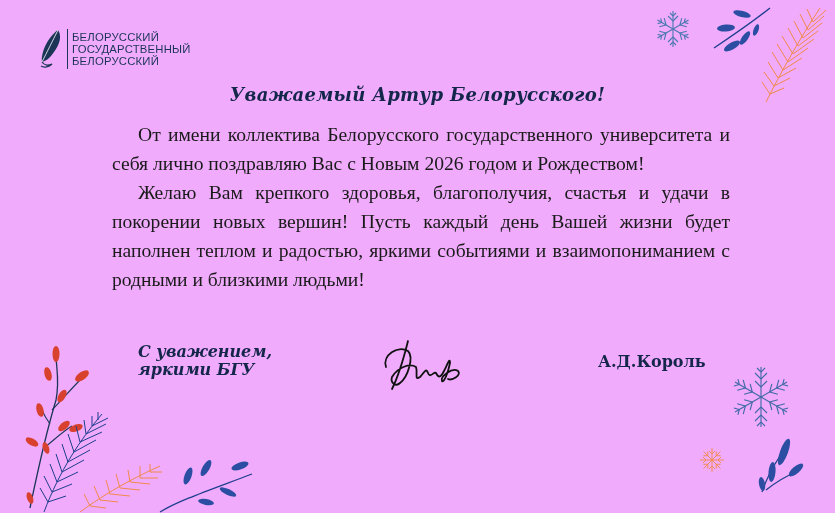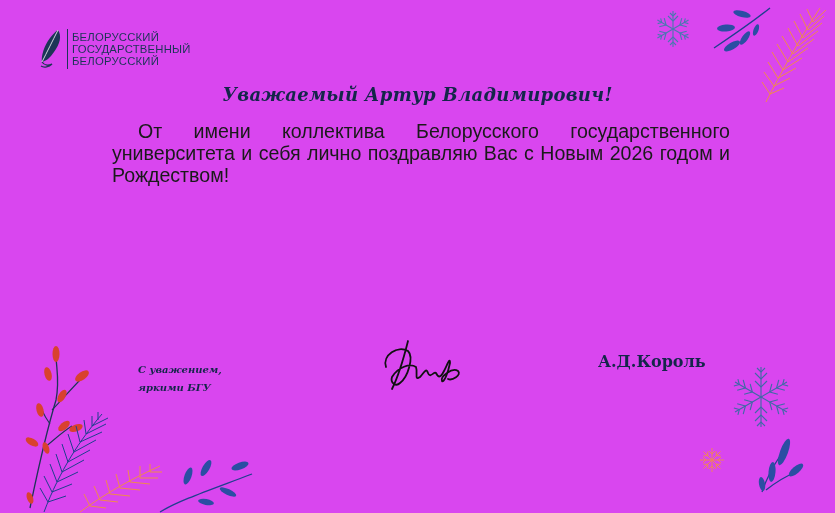--- a/index.html
+++ b/index.html
@@ -1,28 +1,28 @@
 <!DOCTYPE html>
 <html><head>
 <meta charset="utf-8">
 <style>
   html,body{margin:0;padding:0;}
   body{width:835px;height:513px;overflow:hidden;background:#f7f8f9;}
-  .card{position:relative;width:835px;height:513px;background:#d946ef;overflow:hidden;}
+  .card{position:relative;width:835px;height:513px;background:#f0abfc;overflow:hidden;}
   .logo{position:absolute;left:38px;top:28px;display:flex;align-items:center;}
   .logo svg{display:block;}
   .logo-divider{width:1px;height:40px;background:#1c3557;margin:0 4px 0 3px;}
   .logo-text{font-family:"Liberation Sans",sans-serif;color:#1c3557;font-size:11.3px;line-height:12px;letter-spacing:0.2px;}
   .greeting{position:absolute;left:0;top:84px;width:835px;text-align:center;
     font-family:"DejaVu Serif",serif;font-style:italic;font-weight:bold;color:#14264a;font-size:18px;letter-spacing:0.3px;}
-  .body{position:absolute;left:112px;top:120px;width:618px;font-family:Liberation Sans, sans-serif;
-    font-size:19.6px;line-height:22px;color:#1a1a1a;text-align:justify;}
+  .body{position:absolute;left:112px;top:120px;width:618px;font-family:Liberation Serif, serif;
+    font-size:19.6px;line-height:29px;color:#1a1a1a;text-align:justify;}
   .body p{margin:0;text-indent:26px;}
-  .sig-left{position:absolute;left:138px;top:361px;font-family:"DejaVu Serif",serif;font-style:italic;font-weight:bold;
-    color:#14264a;font-size:10px;line-height:18px;}
+  .sig-left{position:absolute;left:138px;top:343px;font-family:"DejaVu Serif",serif;font-style:italic;font-weight:bold;
+    color:#14264a;font-size:16px;line-height:18px;}
   .sig-right{position:absolute;left:598px;top:352px;font-family:"DejaVu Serif",serif;font-weight:bold;
     color:#14264a;font-size:16px;}
   .signature{position:absolute;left:378px;top:337px;}
   .deco{position:absolute;}
 </style>
 </head>
 <body>
 
 <div class="card">
 
@@ -65,24 +65,25 @@
     <ellipse cx="44" cy="26" rx="6" ry="2.5" transform="rotate(-70 44 26)" fill="#2b4ea3"></ellipse>
   </svg>
   <svg class="deco" style="left:760px;top:4px" width="68" height="100" viewBox="0 0 68 100">
     <g stroke="#f08a4b" stroke-width="1" fill="none">
       <path d="M6 98 C20 70 40 34 60 4"></path>
       <path d="M10 90 L2 78 M14 82 L4 68 M18 74 L8 58 M23 66 L12 48 M28 58 L17 40 M33 50 L22 32 M38 42 L28 24 M43 34 L34 17 M48 26 L40 10 M53 18 L47 5"></path>
       <path d="M10 90 L24 84 M14 82 L30 74 M18 74 L36 64 M23 66 L42 54 M28 58 L48 44 M33 50 L54 35 M38 42 L58 27 M43 34 L62 19 M48 26 L64 12 M53 18 L66 6"></path>
     </g>
   </svg>
 
-  <div class="greeting">Уважаемый Артур Владимирович!</div>
+  <div class="greeting">Уважаемый Артур Белорусского!</div>
 
   <div class="body">
     <p>От имени коллектива Белорусского государственного университета и себя лично поздравляю Вас с Новым 2026 годом и Рождеством!</p>
+    <p>Желаю Вам крепкого здоровья, благополучия, счастья и удачи в покорении новых вершин! Пусть каждый день Вашей жизни будет наполнен теплом и радостью, яркими событиями и взаимопониманием с родными и близкими людьми!</p>
   </div>
 
   <div class="sig-left">
     <div>С уважением,</div>
     <div>яркими БГУ</div>
   </div>
   <svg class="signature" width="110" height="56" viewBox="0 0 110 56">
     <path d="M30 4 C26 20 20 40 14 52 M8 30 C4 18 20 8 30 14 C36 20 30 40 22 46 C18 50 12 46 14 40 C20 30 32 26 38 30 C40 36 36 44 42 40 C46 36 48 30 50 36 C52 42 56 34 58 36 C60 40 62 42 66 34 C70 26 72 20 72 26 C70 36 66 46 64 44 C62 40 74 30 80 34 C84 38 74 44 70 42" stroke="#111" stroke-width="1.8" fill="none" stroke-linecap="round"></path>
   </svg>
   <div class="sig-right">А.Д.Король</div>

